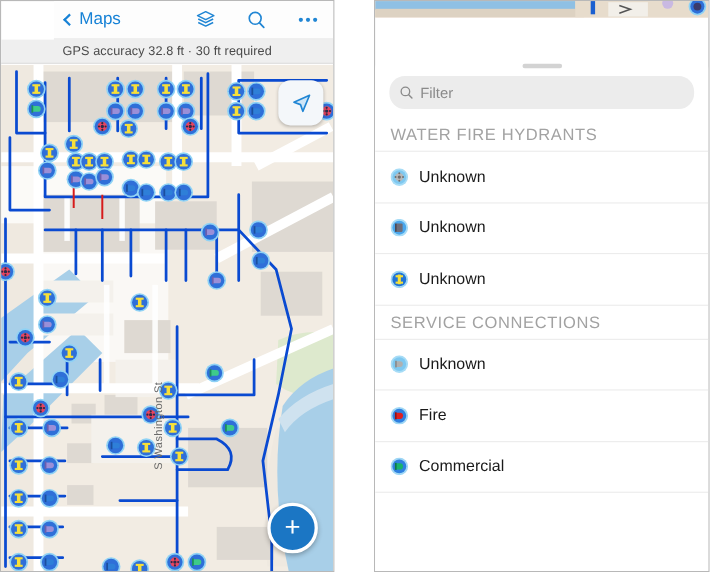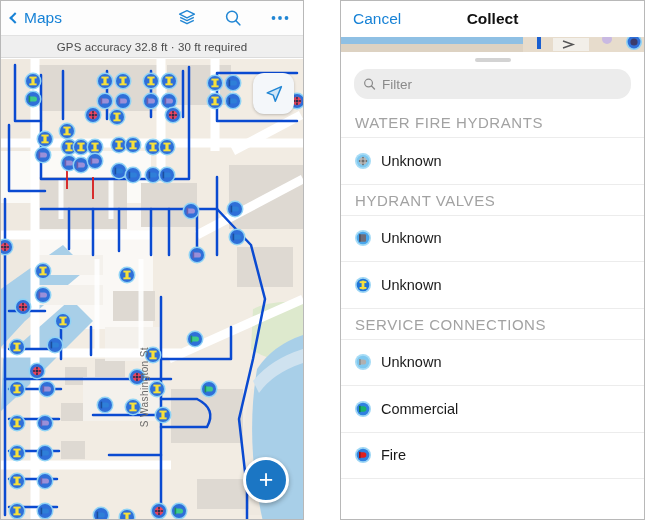--- a/index.html
+++ b/index.html
@@ -20,20 +20,21 @@
   }
   .panel-left  { width: 304px; height: 520px; margin-right: 36px; }
   .panel-right { width: 305px; height: 520px; }
 
   
   .nav-bar {
     height: 35px; background: #fdfdfd;
     display: flex; align-items: center;
     padding: 0 12px 0 8px;
     border-bottom: 1px solid #e2e2e2;
+    margin-left: 48px;
   }
   .back-btn { display: flex; align-items: center; color: #1782d6; font-size: 15.5px; cursor: pointer; }
   .chev-left {
     width: 8px; height: 8px; border-left: 2px solid #1782d6; border-bottom: 2px solid #1782d6;
     transform: rotate(45deg); margin-right: 5px; margin-left: 2px;
   }
   .nav-spacer { flex: 1; }
   .nav-icon { margin-left: 26px; cursor: pointer; display: flex; align-items: center; }
 
   .gps-bar {
@@ -366,24 +367,20 @@
       </div>
 
       <div class="fab">
         <span class="fab-plus">+</span>
       </div>
     </div>
   </div>
 
   <div class="panel panel-right">
 
-    <div class="collect-nav">
-      <div class="cancel-btn">Cancel</div>
-      <div class="collect-title">Collect</div>
-    </div>
 
     <div class="map-peek">
       <svg class="peek-svg" viewBox="0 0 303 15" preserveAspectRatio="none">
         <rect x="0" y="0" width="303" height="15" fill="#e9ddcd"></rect>
         <rect x="0" y="0" width="182" height="8" fill="#8fc0e4"></rect>
         <rect x="0" y="7" width="190" height="8" fill="#ddd2c2"></rect>
         <rect x="182" y="0" width="121" height="15" fill="#e7dccc"></rect>
         <rect x="196" y="0" width="4" height="12" fill="#1a5fd0"></rect>
         <rect x="212" y="1" width="36" height="13" fill="#f2efe9"></rect>
         <path d="M222,4 L232,7.5 L222,11" fill="none" stroke="#555" stroke-width="1.4"></path>
@@ -419,21 +416,20 @@
               <circle cx="8" cy="8" r="1.5" fill="#6d6d6d"></circle>
             <circle cx="8" cy="4.6" r=".9" fill="#6d6d6d"></circle>
               <circle cx="8" cy="11.4" r=".9" fill="#6d6d6d"></circle>
             <circle cx="4.6" cy="8" r=".9" fill="#6d6d6d"></circle>
               <circle cx="11.4" cy="8" r=".9" fill="#6d6d6d"></circle>
           </svg>
           <span class="row-label">Unknown</span>
         </div>
 
 
-        <div class="section-head" style="border-top:1px solid #ececec; padding-top:7px;">HYDRANT VALVES</div>
 
         <div class="row">
           <svg class="marker-sm" viewBox="0 0 16 16">
             <circle cx="8" cy="8" r="8" fill="#a7dcf6"></circle>
               <circle cx="8" cy="8" r="6.3" fill="#49a6ec"></circle>
             <rect x="5" y="4.2" width="6" height="7.6" rx="1" fill="#6d6d7a"></rect>
             <rect x="4.1" y="4.2" width="1.5" height="7.6" fill="#4a4a57"></rect>
           </svg>
           <span class="row-label">Unknown</span>
         </div>
@@ -458,33 +454,33 @@
             <path d="M5.2,5.4 h3.4 a2.6,2.6 0 0 1 0,5.2 h-3.4 z" fill="#b0b0b0"></path>
             <rect x="4.2" y="5" width="1.5" height="6" fill="#8a8a8a"></rect>
           </svg>
           <span class="row-label">Unknown</span>
         </div>
 
         <div class="row">
           <svg class="marker-sm" viewBox="0 0 16 16">
             <circle cx="8" cy="8" r="8" fill="#9fd7f5"></circle>
               <circle cx="8" cy="8" r="6.3" fill="#2f80e0"></circle>
+            <path d="M5.2,5.2 h3.4 a2.8,2.8 0 0 1 0,5.6 h-3.4 z" fill="#e02020"></path>
+            <rect x="4" y="4.8" width="1.6" height="6.4" fill="#9c0f0f"></rect>
+          </svg>
+          <span class="row-label">Fire</span>
+        </div>
+
+        <div class="row">
+          <svg class="marker-sm" viewBox="0 0 16 16">
+            <circle cx="8" cy="8" r="8" fill="#9fd7f5"></circle>
+              <circle cx="8" cy="8" r="6.3" fill="#2f80e0"></circle>
             <path d="M5.2,5.2 h3.4 a2.8,2.8 0 0 1 0,5.6 h-3.4 z" fill="#17b36a"></path>
             <rect x="4" y="4.8" width="1.6" height="6.4" fill="#0d7a47"></rect>
           </svg>
           <span class="row-label">Commercial</span>
-        </div>
-
-        <div class="row">
-          <svg class="marker-sm" viewBox="0 0 16 16">
-            <circle cx="8" cy="8" r="8" fill="#9fd7f5"></circle>
-              <circle cx="8" cy="8" r="6.3" fill="#2f80e0"></circle>
-            <path d="M5.2,5.2 h3.4 a2.8,2.8 0 0 1 0,5.6 h-3.4 z" fill="#e02020"></path>
-            <rect x="4" y="4.8" width="1.6" height="6.4" fill="#9c0f0f"></rect>
-          </svg>
-          <span class="row-label">Fire</span>
         </div>
 
         <div style="border-top:1px solid #ececec;"></div>
       </div>
     </div>
   </div>
 </div>
 
 </body></html>

